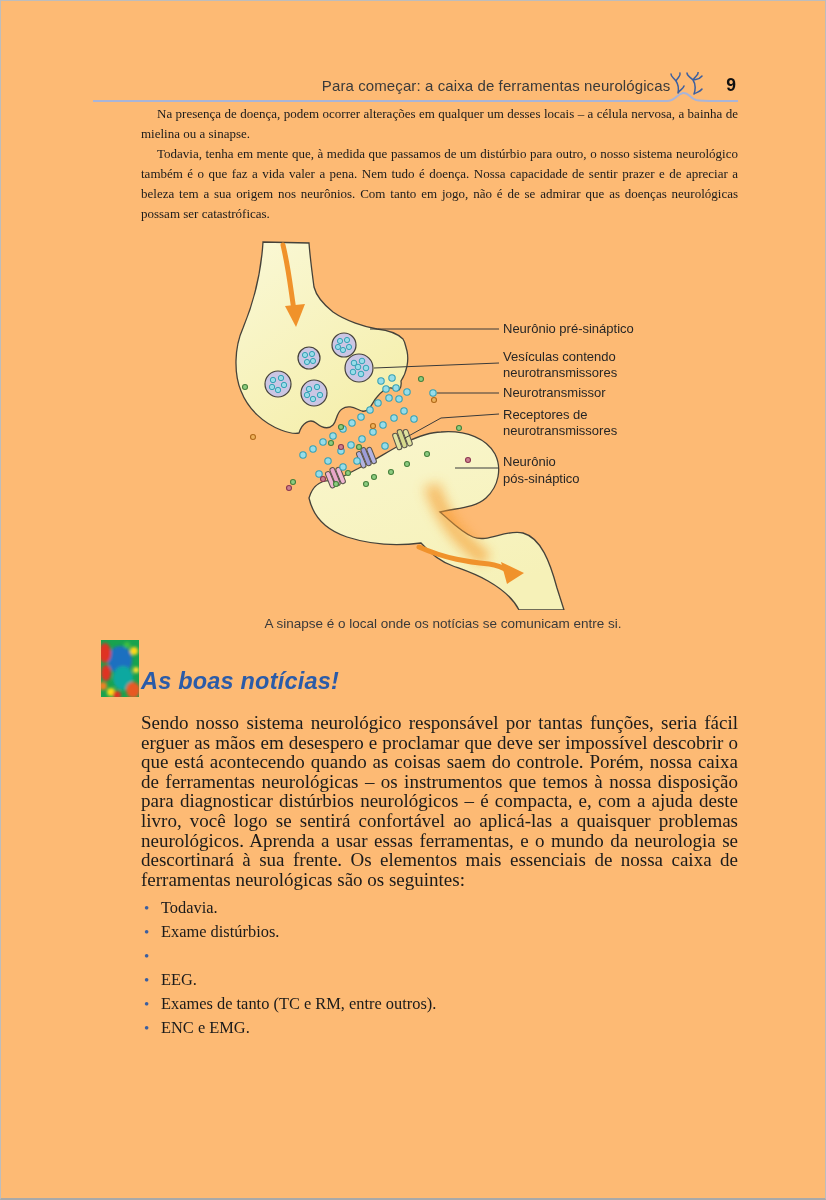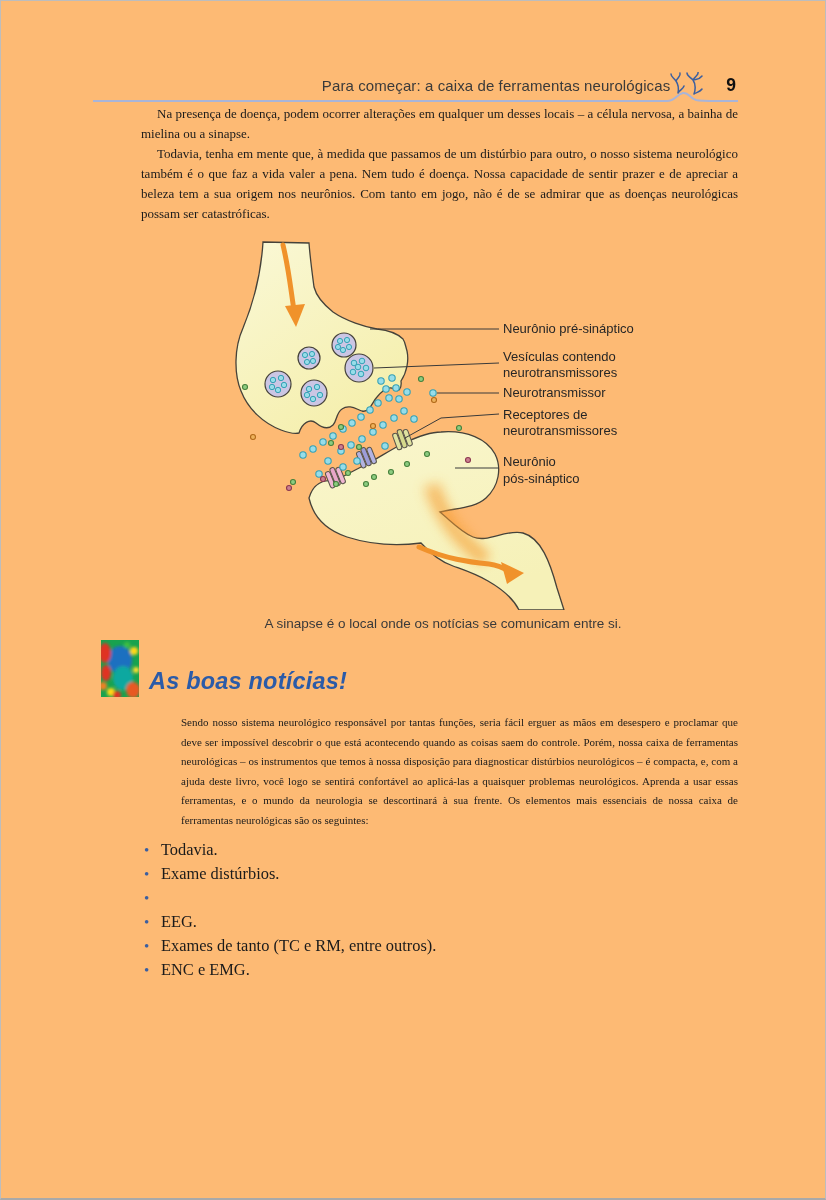--- a/index.html
+++ b/index.html
@@ -27,33 +27,33 @@
   .hdr-rule-svg { display:block; margin-top:-24px; pointer-events:none; }
 
   
   p.body {
     margin:0; text-align:justify;
     font-size:13px; line-height:20px;
   }
   p.indent { text-indent:16px; }
   .text-col { margin-left:48px; }
   .first-para { margin-top:27px; }
-  p.intro { font-size:11px; line-height:19.6px; margin-top:7px;margin-left:40px; }
+  p.intro { font-size:19px; line-height:19.6px; margin-top:7px; }
 
   
   figure.syn { margin:8px 0 0 138px; padding:0; }
   figcaption {
     font-family:"Liberation Sans", sans-serif;
     font-size:13.5px; color:#3a3a3a;
     text-align:center; margin:2px 0 0 -88px; width:600px;
   }
   .fig-label { font-family:"Liberation Sans", sans-serif; font-size:13px; fill:#262626; }
 
   
-  .section-head { display:flex; align-items:flex-end; gap:10px; margin:9px 0 16px 8px; }
+  .section-head { display:flex; align-items:flex-end; gap:2px; margin:9px 0 16px 8px; }
   .scan-icon { display:block; }
   h2.good-news {
     margin:0 0 2px 0;
     font-family:"Liberation Sans", sans-serif;
     font-style:italic; font-weight:bold;
     font-size:23.5px; color:#2b5ba8; letter-spacing:.2px;
   }
 
   
   ul.tools { list-style:none; margin:7px 0 0 51px; padding:0; }

